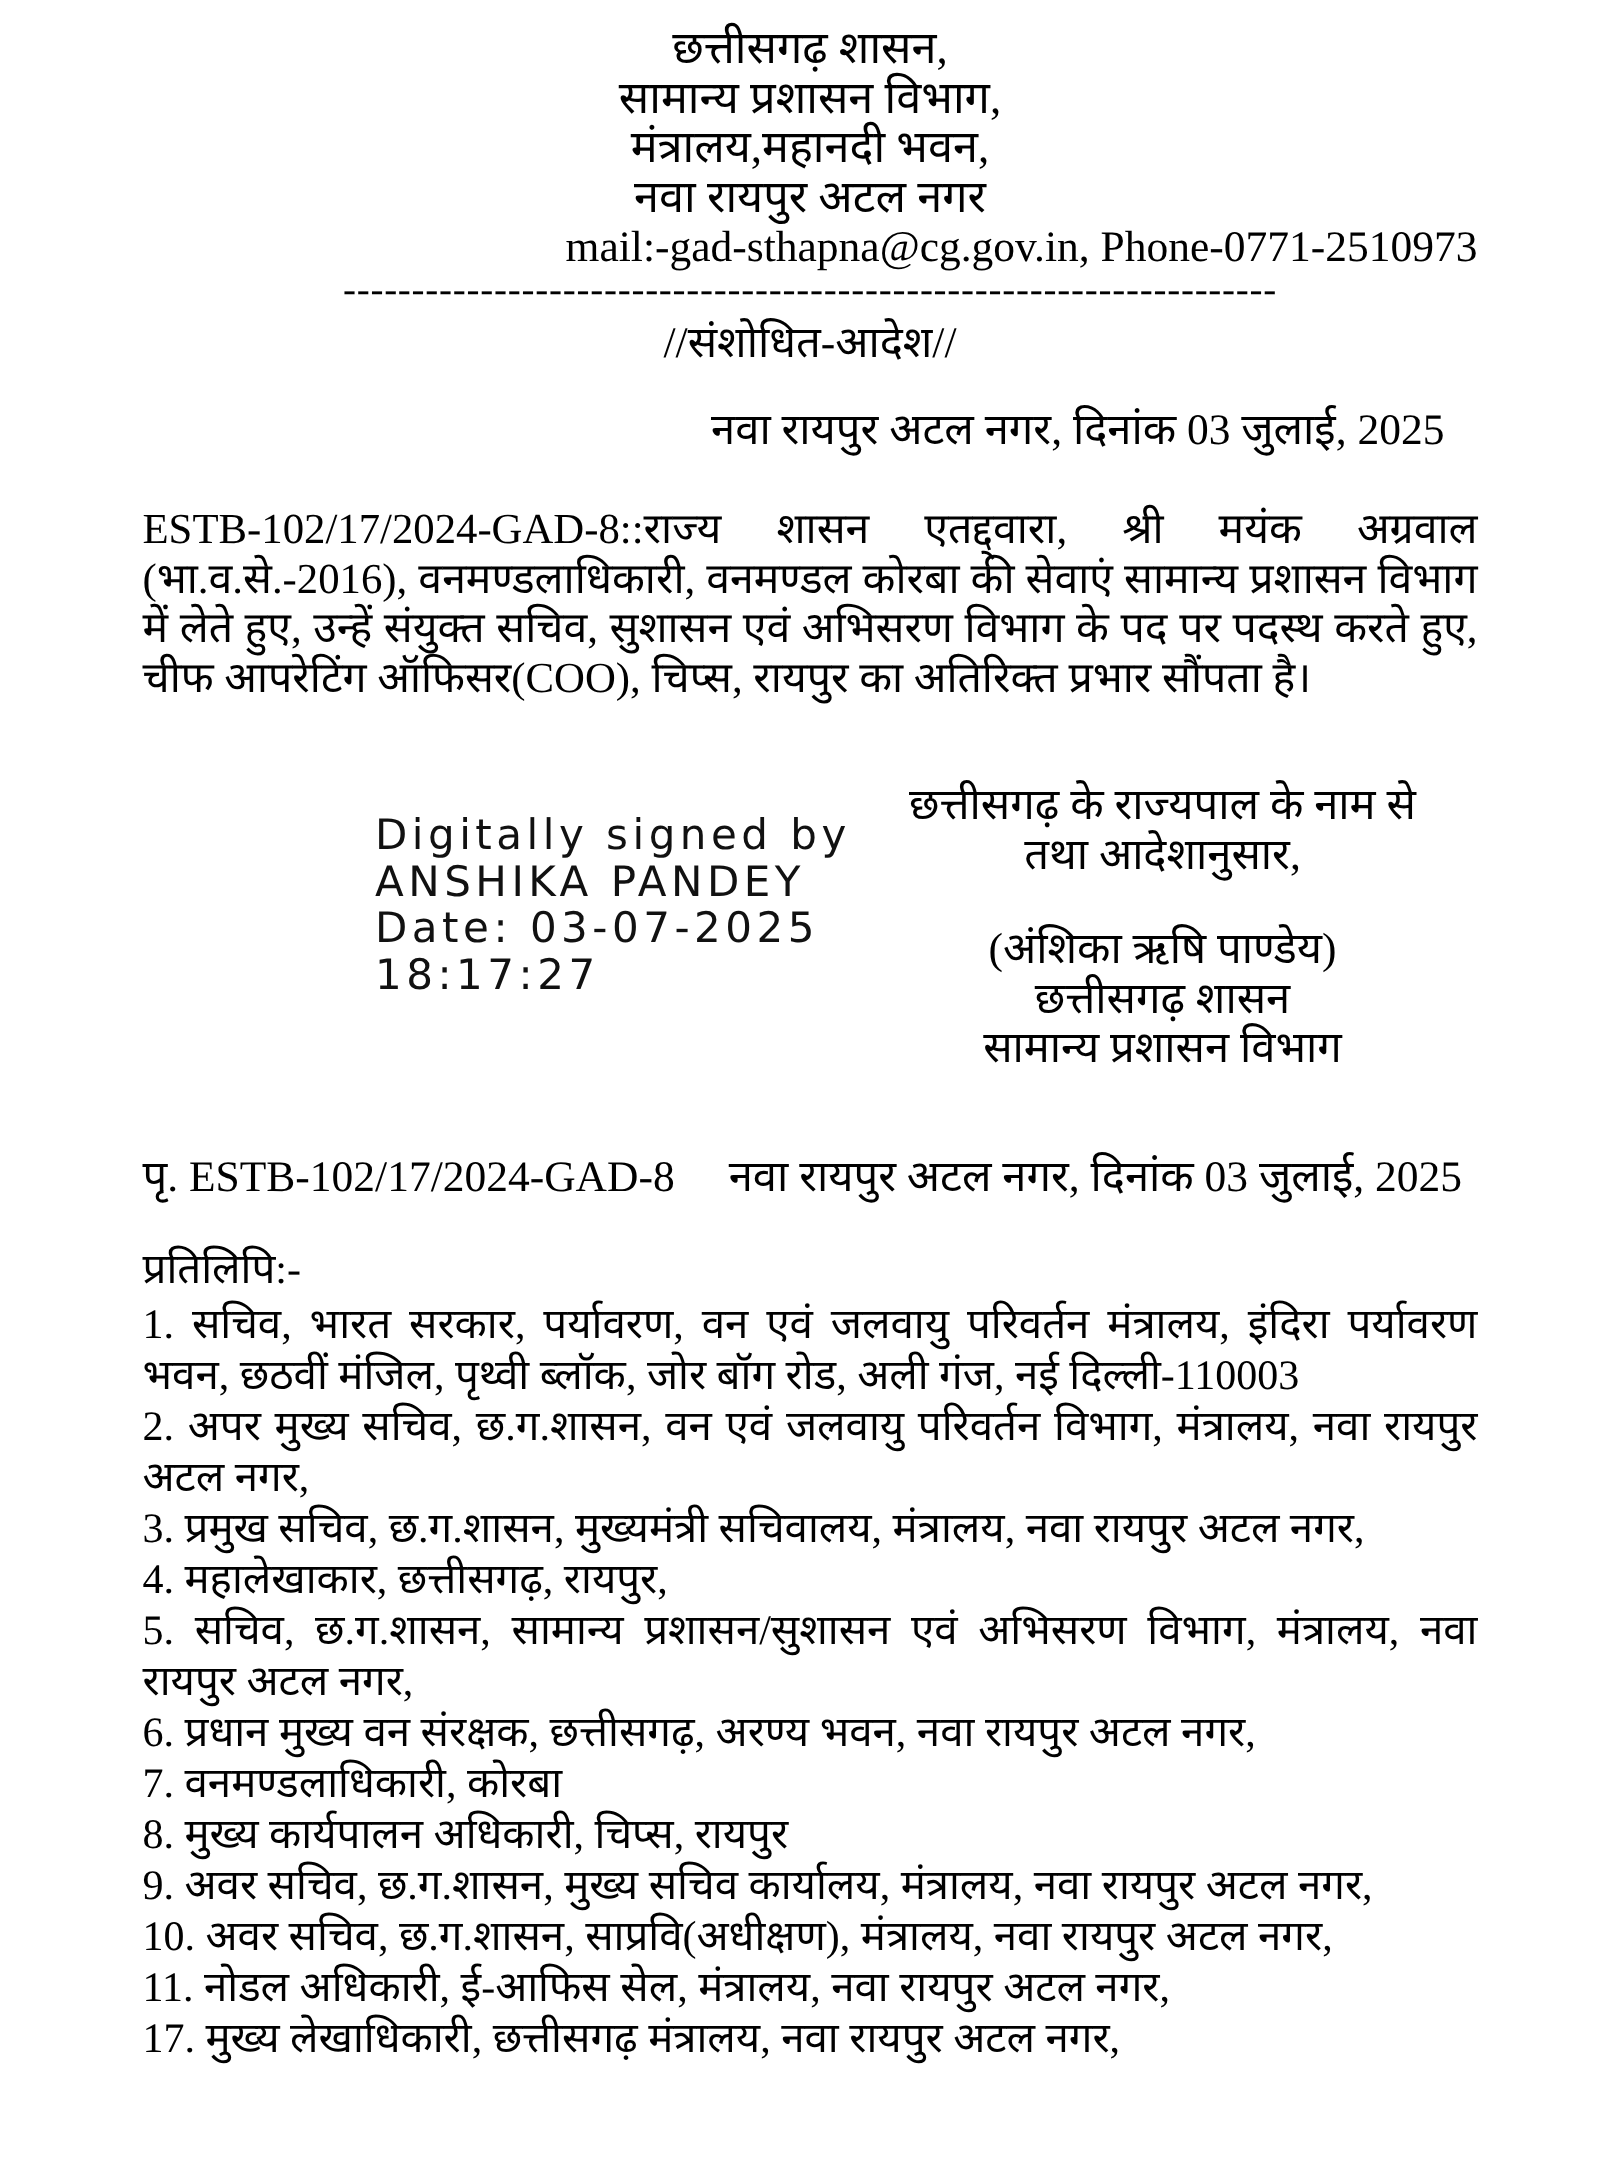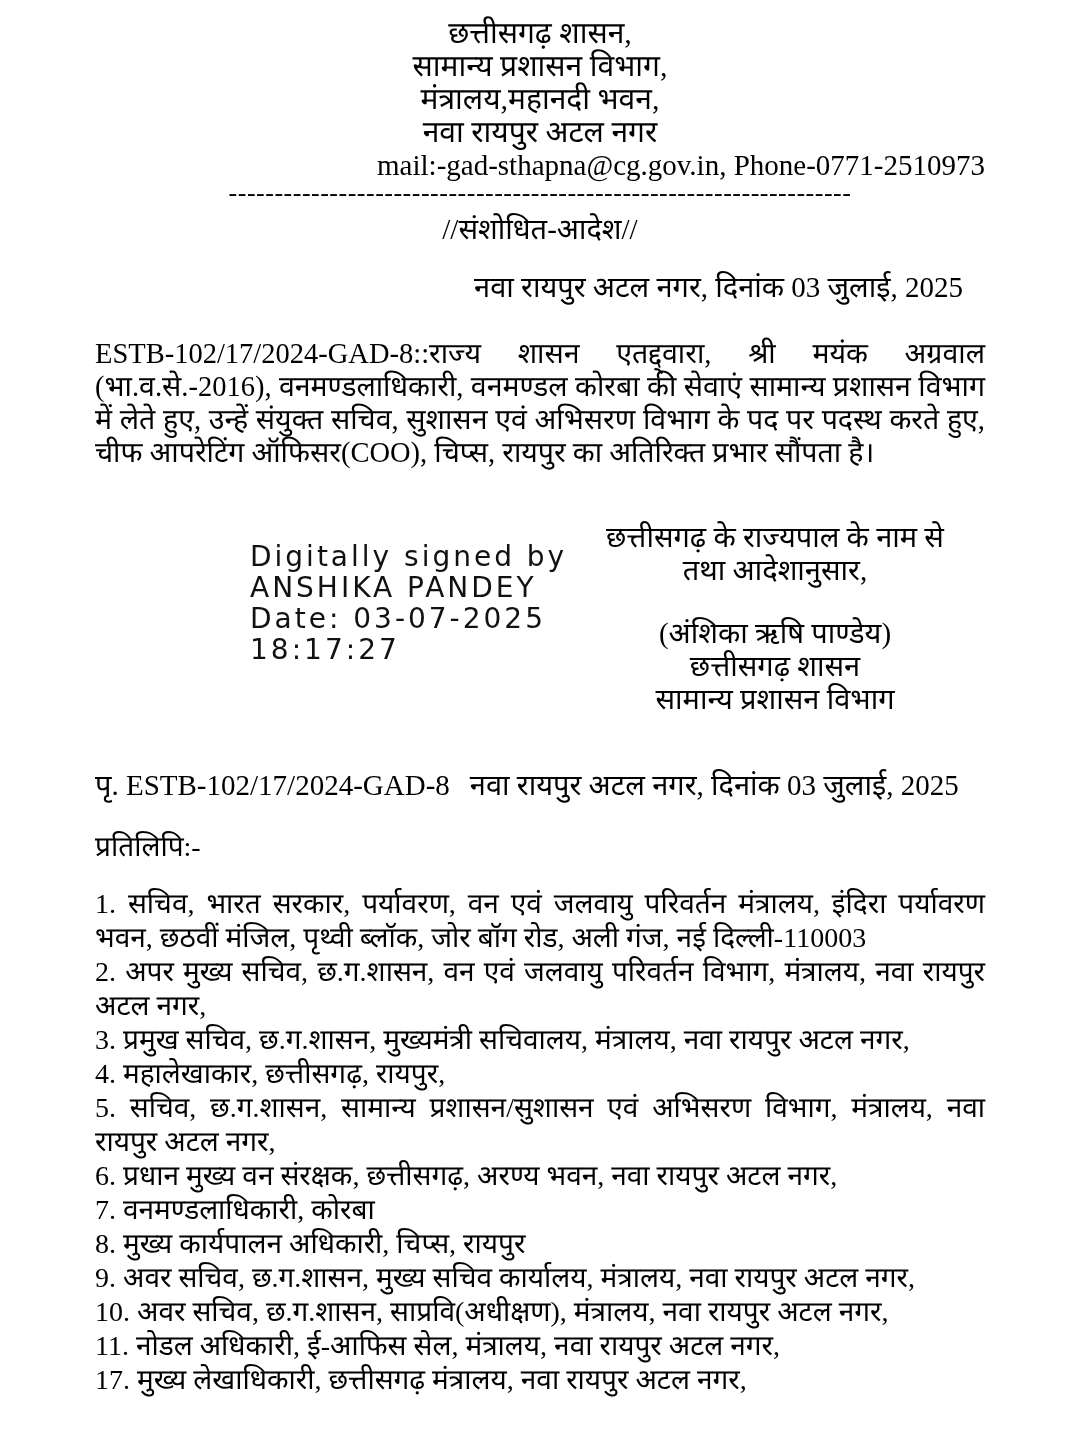--- a/index.html
+++ b/index.html
@@ -32,24 +32,24 @@
     font-size: 28px; line-height: 31px; letter-spacing: 3px; color: #111111;
     white-space: nowrap;
     margin-left: 37px;
   }
   .authority {
     position: absolute; left: 462px; top: 16px; width: 436px;
     text-align: center; font-size: 29px; line-height: 33px; margin-top: 36px;
   }
   .signatory { margin-top: 30px; }
 
-  .ref-row   { margin-top: 48px; font-size: 29px; line-height: 32px; display: flex; gap: 20px; white-space: nowrap; }
+  .ref-row   { margin-top: 48px; font-size: 29px; line-height: 32px; display: flex; gap: 36px; white-space: nowrap; }
   .copy-label { margin-top: 30px; font-size: 28px; line-height: 32px; }
 
-  .recipients { margin-top: 24px; font-size: 28px; line-height: 34px; }
+  .recipients { margin-top: 4px; font-size: 28px; line-height: 34px; }
   .recipient  { text-align: justify; }
 </style>
 </head>
 <body>
 
 <div class="page">
 
   <div class="letterhead">
 
   <div>छत्तीसगढ़ शासन,</div>

